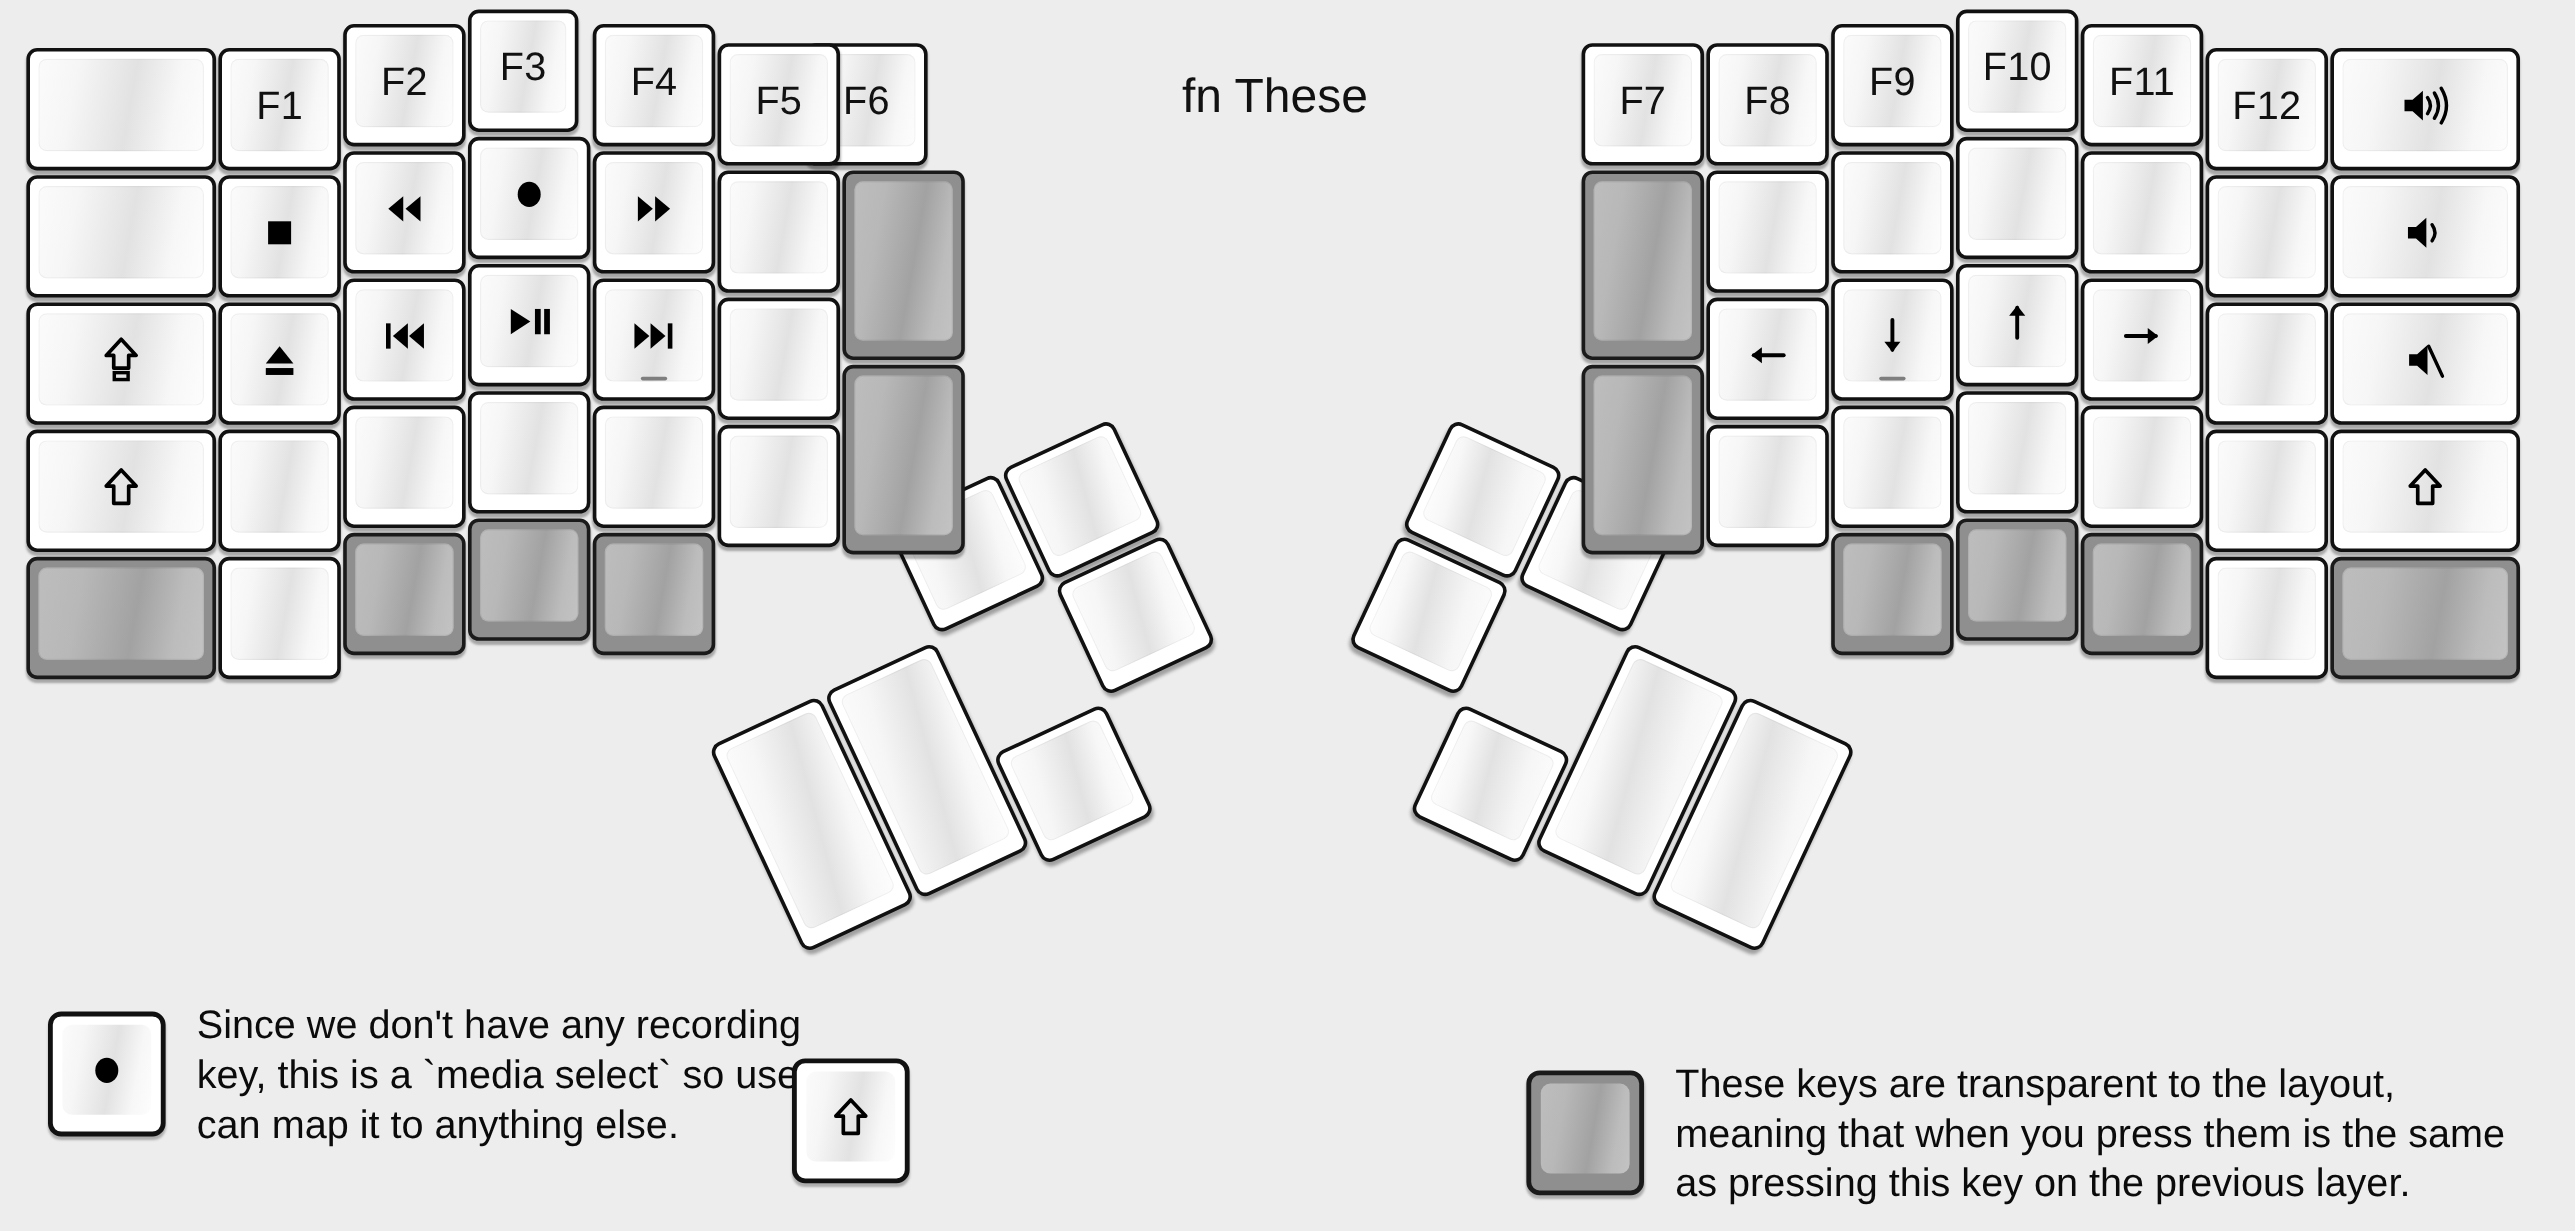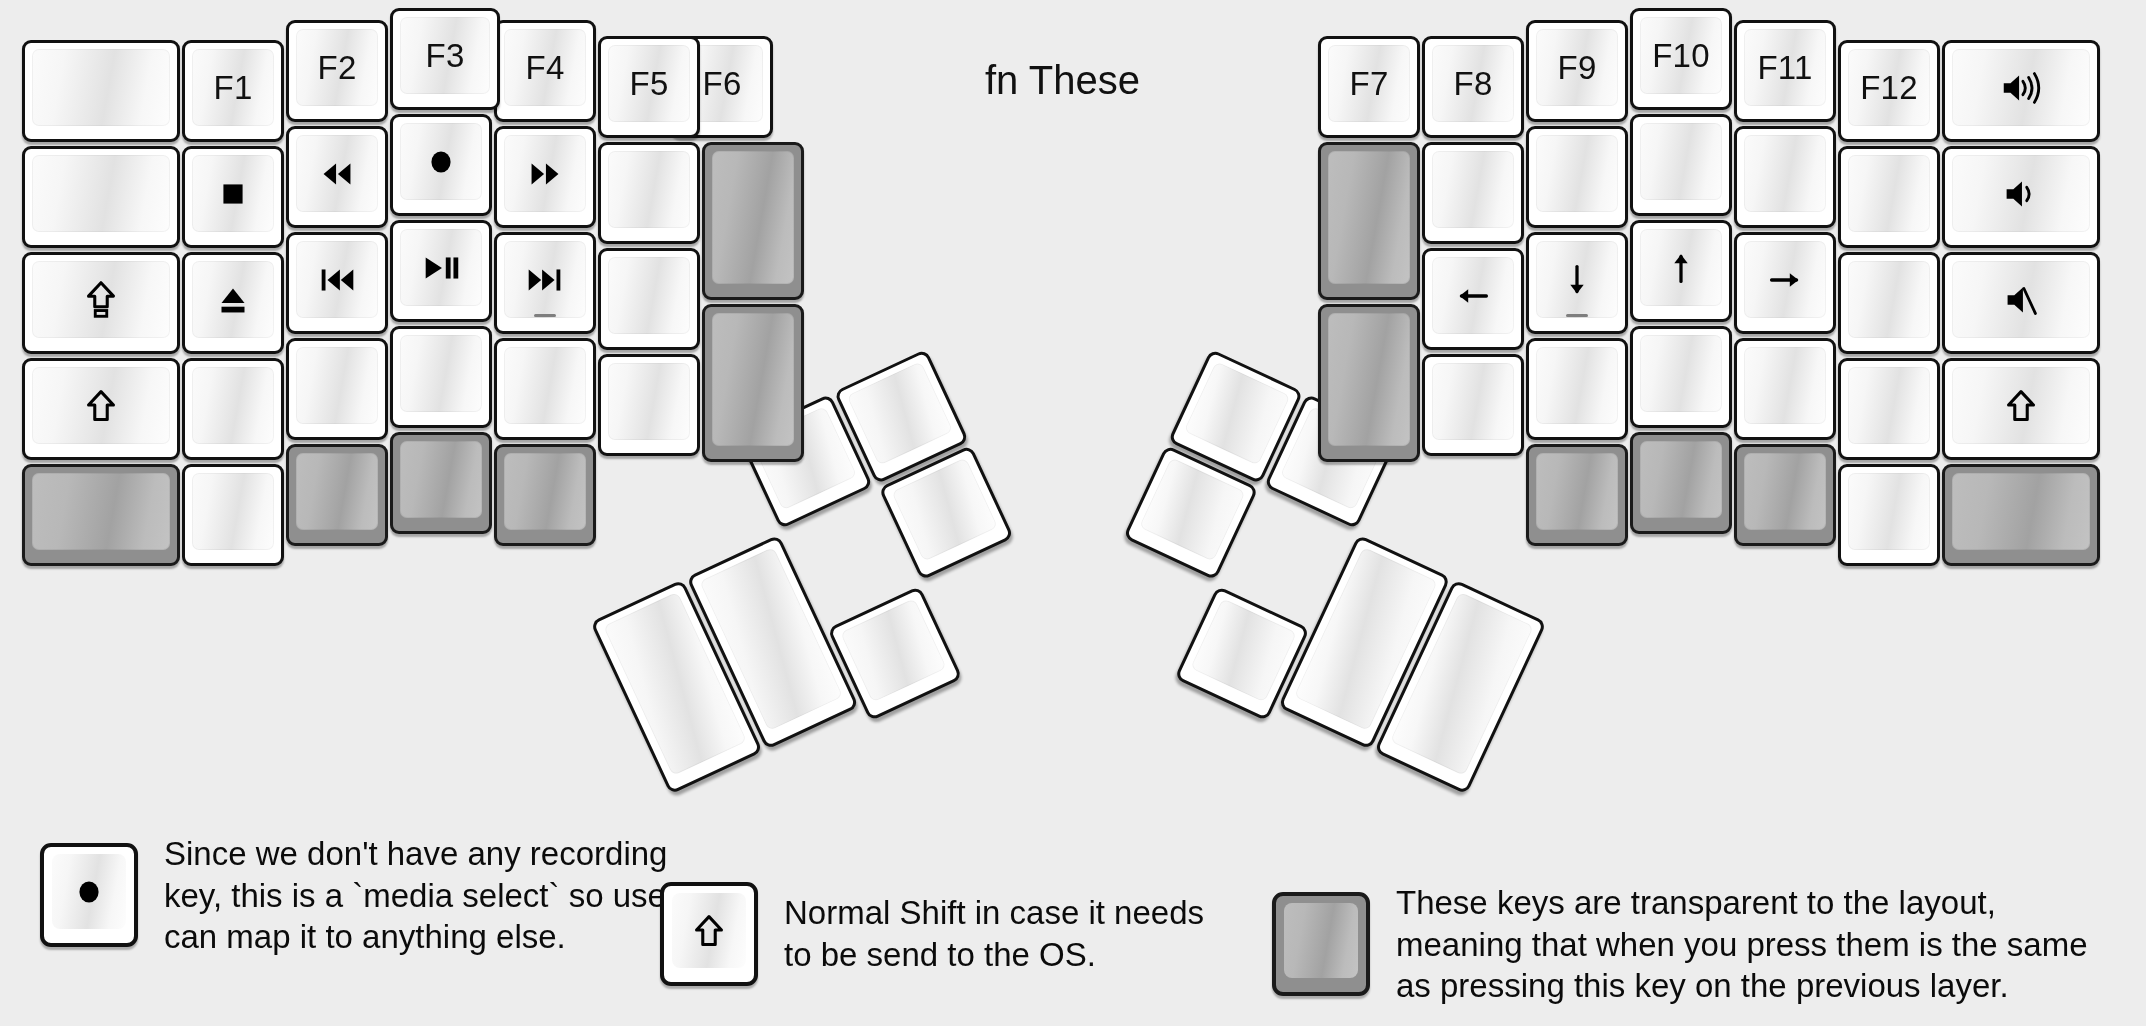--- a/index.html
+++ b/index.html
@@ -188,21 +188,21 @@
             </svg>
           </span>
         </div>
       </div>
       <div class="key" style="left: 286px; top: 338px; width: 102px; height: 102px; z-index: 14;">
         <div class="cap"></div>
       </div>
       <div class="key transparent" style="left: 286px; top: 444px; width: 102px; height: 102px; z-index: 14;">
         <div class="cap"></div>
       </div>
-      <div class="key" style="left: 390px; top: 8px; width: 110px; height: 102px; z-index: 13; text-align: center;">
+      <div class="key" style="left: 390px; top: 8px; width: 92px; height: 102px; z-index: 13; text-align: center;">
         <div class="cap">
           <span class="lbl">F3</span>
         </div>
       </div>
       <div class="key" style="left: 390px; top: 114px; width: 102px; height: 102px; z-index: 13;">
         <div class="cap">
           <span>
             <svg class="glyph" width="46" height="46" viewBox="0 0 48 48" fill="#000">
               <ellipse cx="24" cy="24" rx="10" ry="11"></ellipse>
             </svg>
@@ -469,22 +469,20 @@
       <div class="legend-item" style="left: 660px; top: 882px;">
         <div class="legend-key">
           <div class="cap">
             <span>
               <svg class="glyph" width="46" height="46" viewBox="0 0 48 48" fill="#000">
                 <path d="M24 9 L37 23 H30.5 V38 H17.5 V23 H11 Z" fill="none" stroke="#000" stroke-width="3.2" stroke-linejoin="round"></path>
               </svg>
             </span>
           </div>
         </div>
-        <div class="legend-text">Normal Shift in case it needs
-to be send to the OS.</div>
       </div>
       <div class="legend-item" style="left: 1272px; top: 882px;">
         <div class="legend-key transparent">
           <div class="cap"></div>
         </div>
         <div class="legend-text">These keys are transparent to the layout,
 meaning that when you press them is the same
 as pressing this key on the previous layer.</div>
       </div>
     </div>

